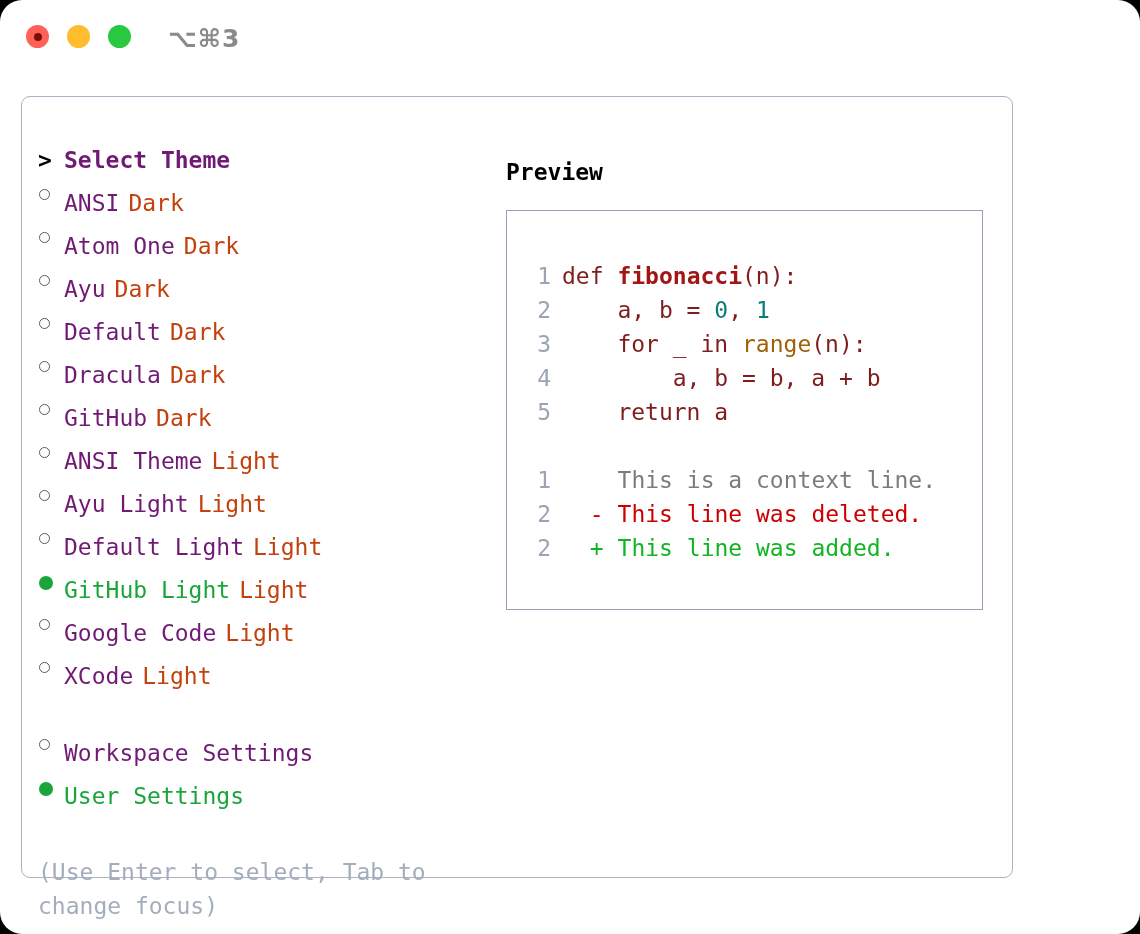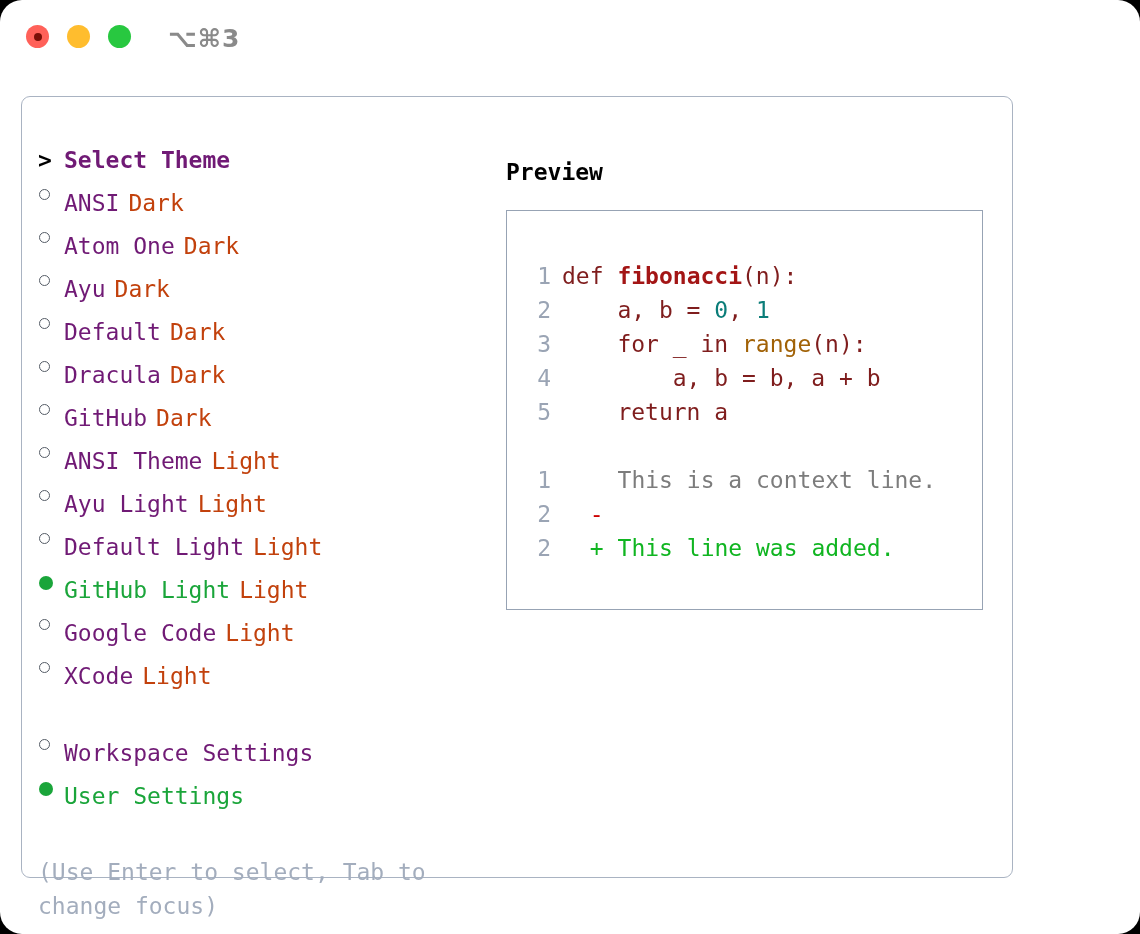--- a/index.html
+++ b/index.html
@@ -283,21 +283,21 @@
           <div id="code-block">
               <div class="code-line"><span class="lineno">1</span><span class="code-text">def </span><span class="tok-fn">fibonacci</span><span class="code-text">(n):</span></div>
               <div class="code-line"><span class="lineno">2</span><span class="code-text">    a, b = </span><span class="tok-num">0</span><span class="code-text">, </span><span class="tok-num">1</span></div>
               <div class="code-line"><span class="lineno">3</span><span class="code-text">    for _ in </span><span class="tok-call">range</span><span class="code-text">(n):</span></div>
               <div class="code-line"><span class="lineno">4</span><span class="code-text">        a, b = b, a + b</span></div>
               <div class="code-line"><span class="lineno">5</span><span class="code-text">    return a</span></div>
             </div>
           <div class="diff-gap"></div>
           <div id="diff-block">
               <div class="code-line diff-ctx"><span class="lineno">1</span><span class="code-text">  </span><span class="diff-mark"> </span><span class="code-text"> This is a context line.</span></div>
-              <div class="code-line diff-del"><span class="lineno">2</span><span class="code-text">  </span><span class="diff-mark">-</span></div>
+              <div class="code-line diff-del"><span class="lineno">2</span><span class="code-text">  </span><span class="diff-mark">-</span><span class="code-text"> This line was deleted.</span></div>
               <div class="code-line diff-add"><span class="lineno">2</span><span class="code-text">  </span><span class="diff-mark">+</span><span class="code-text"> This line was added.</span></div>
             </div>
         </div>
       </div>
 
     </div>
   </div>
 </div>
 
 </body></html>

